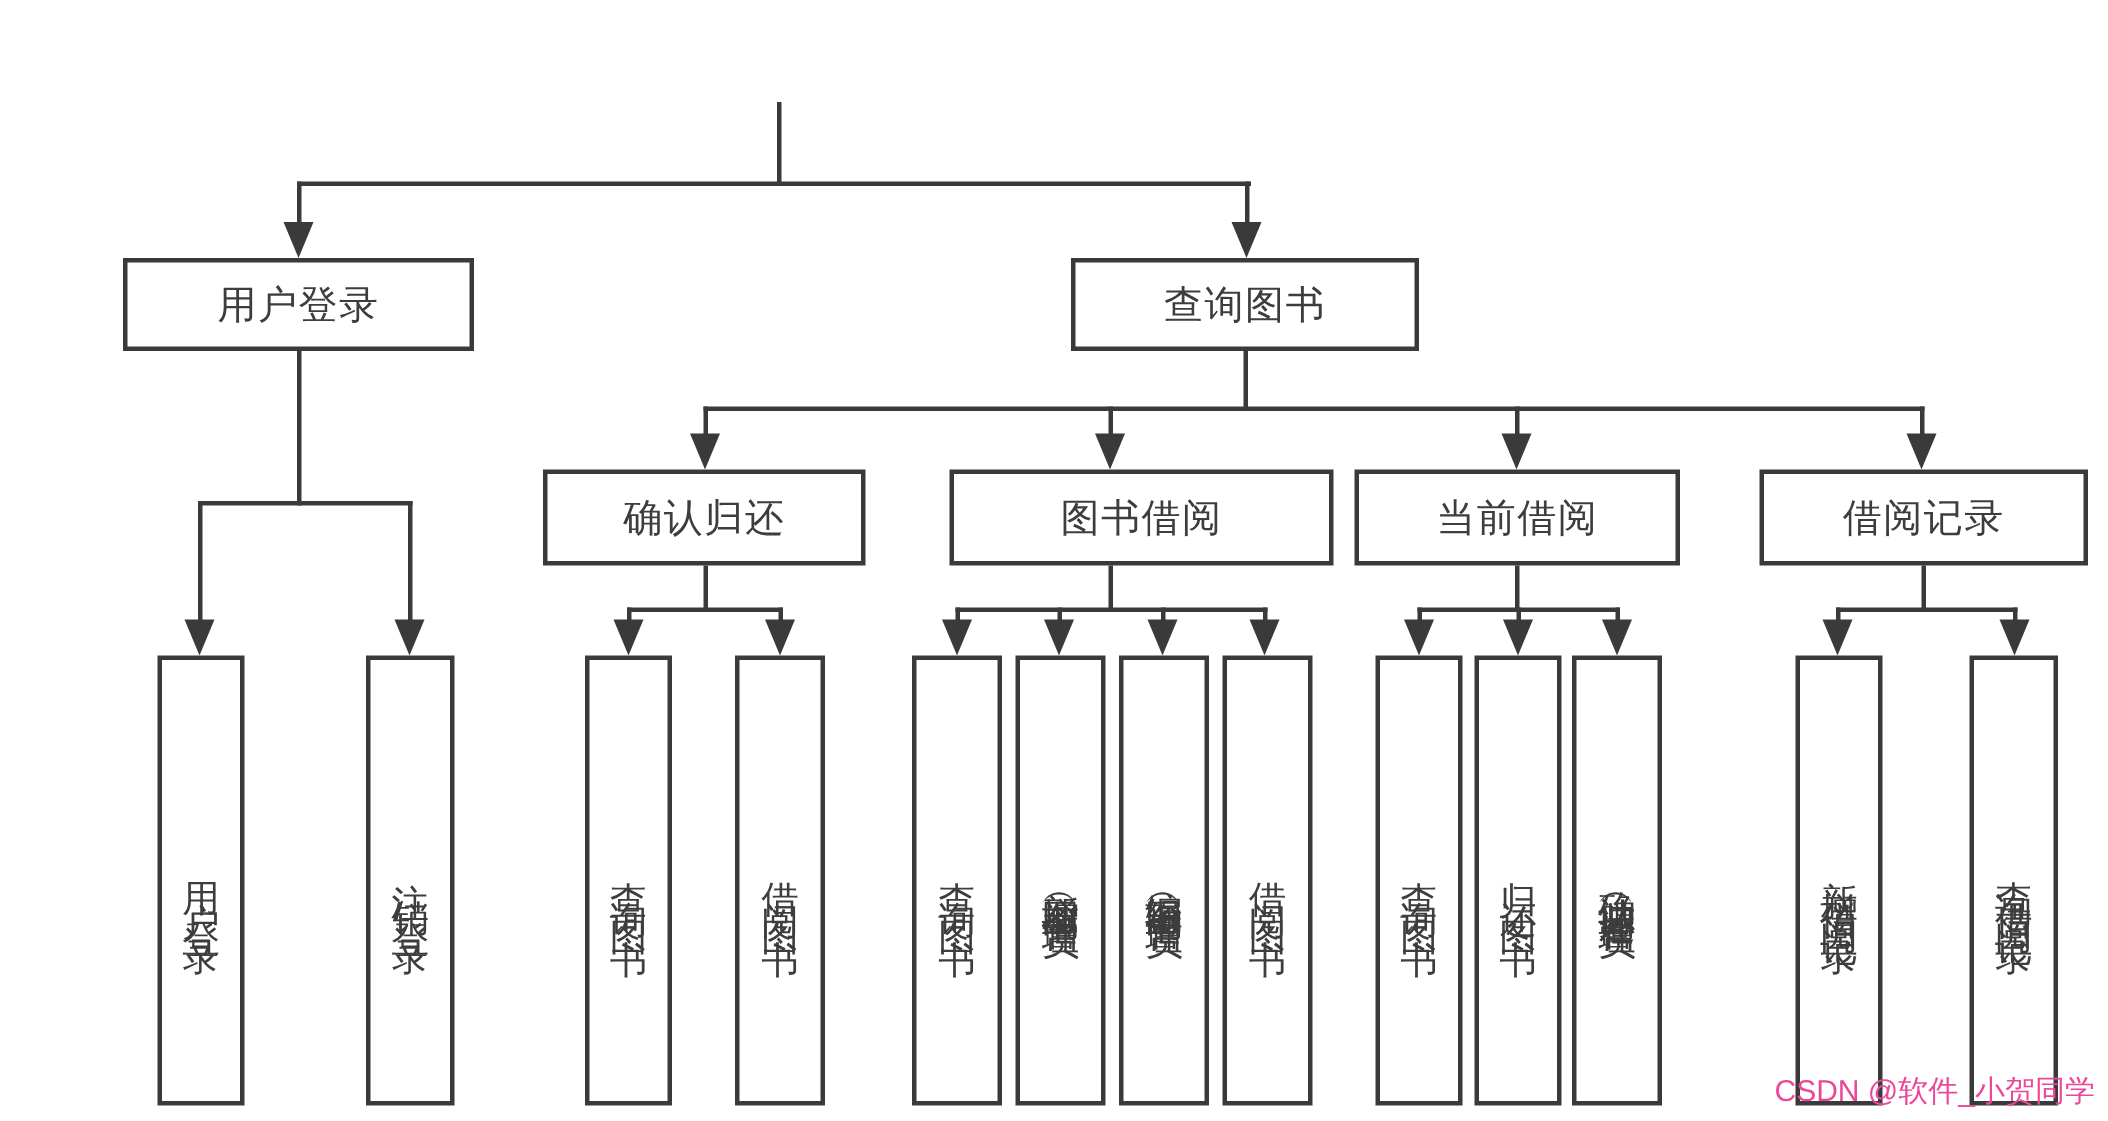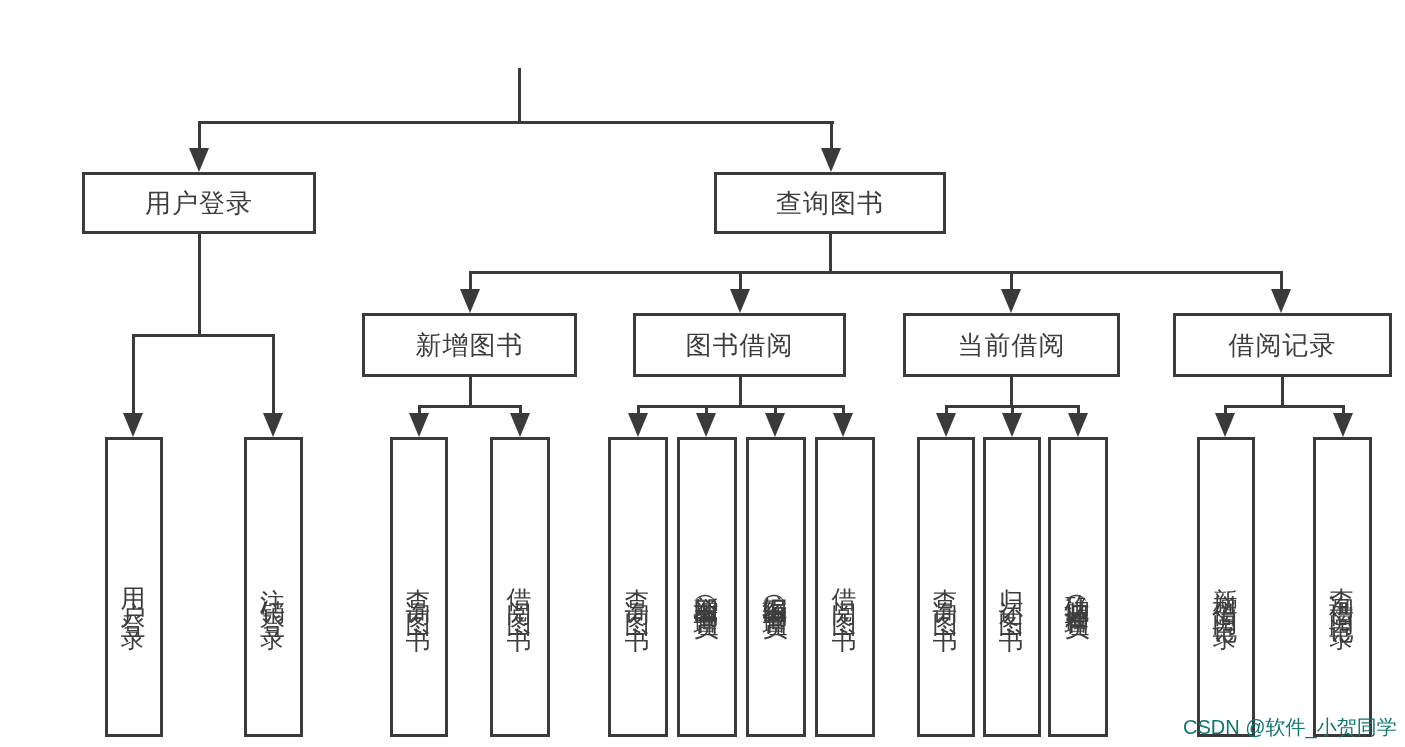--- a/index.html
+++ b/index.html
@@ -41,21 +41,21 @@
     width: 0; height: 0;
     border-left: 10px solid transparent;
     border-right: 10px solid transparent;
     border-top: 24px solid #3a3a3a;
   }
   .watermark {
     position: absolute;
     left: 1183px;
     top: 714px;
     font-size: 20px;
-    color: #0f766e;
+    color: #ec4899;
     white-space: nowrap;
     z-index: 10;
   }
 </style>
 </head>
 <body>
 
 <div id="canvas">
 
 
@@ -80,22 +80,22 @@
   <div class="hline" style="left:469px;  top:271px; width:814px;"></div>
   <div class="vline" style="left:469px;  top:271px; height:22px;"></div>
   <div class="arr" style="left:460px;  top:289px;"></div>
   <div class="vline" style="left:739px;  top:271px; height:22px;"></div>
   <div class="arr" style="left:730px;  top:289px;"></div>
   <div class="vline" style="left:1010px; top:271px; height:22px;"></div>
   <div class="arr" style="left:1001px; top:289px;"></div>
   <div class="vline" style="left:1280px; top:271px; height:22px;"></div>
   <div class="arr" style="left:1271px; top:289px;"></div>
 
-  <div class="box lbl-h" style="left:362px;  top:313px; width:215px; height:64px;">新增图书</div>
-  <div class="box lbl-h" style="left:633px;  top:313px; width:213px; height:64px;">图书借阅</div>
+  <div class="box lbl-h" style="left:362px;  top:313px; width:215px; height:64px;">确认归还</div>
+  <div class="box lbl-h" style="left:633px;  top:313px; width:256px; height:64px;">图书借阅</div>
   <div class="box lbl-h" style="left:903px;  top:313px; width:217px; height:64px;">当前借阅</div>
   <div class="box lbl-h" style="left:1173px; top:313px; width:219px; height:64px;">借阅记录</div>
 
   <div class="vline" style="left:469px; top:377px; height:31px;"></div>
   <div class="hline" style="left:418px; top:405px; width:104px;"></div>
   <div class="vline" style="left:418px; top:405px; height:12px;"></div>
   <div class="arr" style="left:409px; top:413px;"></div>
   <div class="vline" style="left:519px; top:405px; height:12px;"></div>
   <div class="arr" style="left:510px; top:413px;"></div>
 

